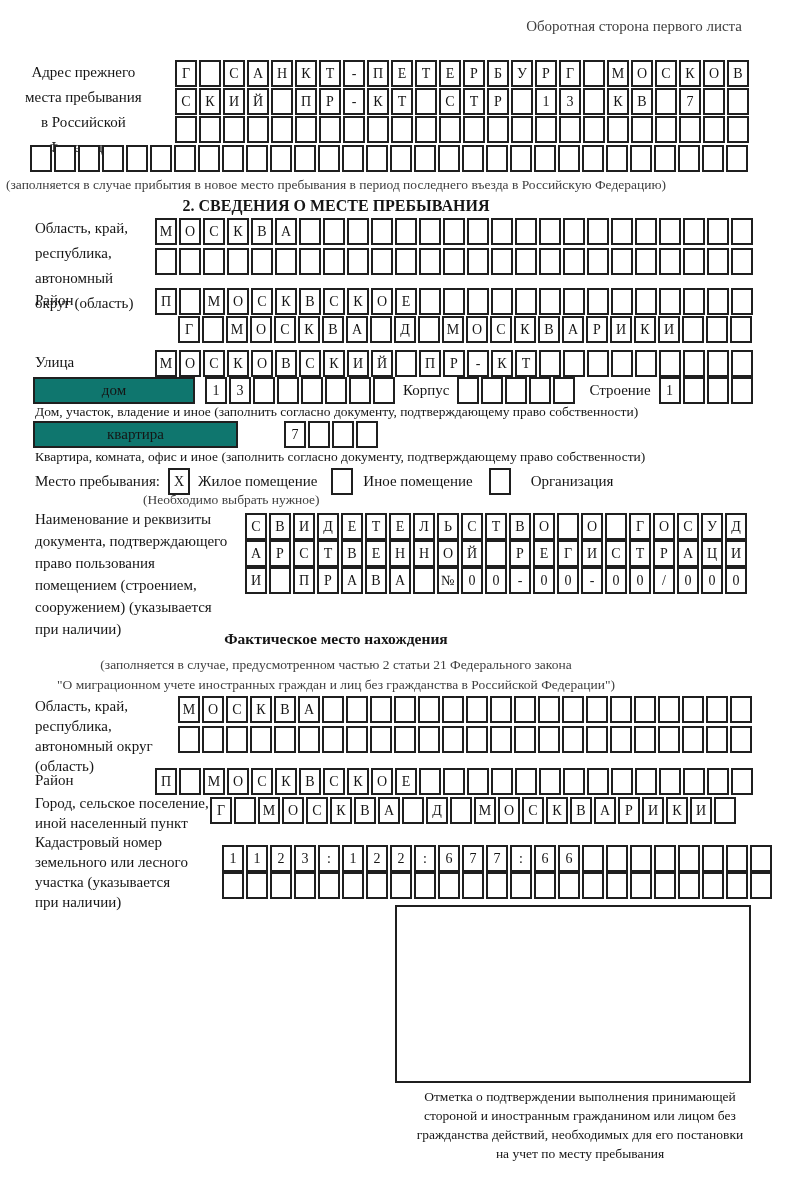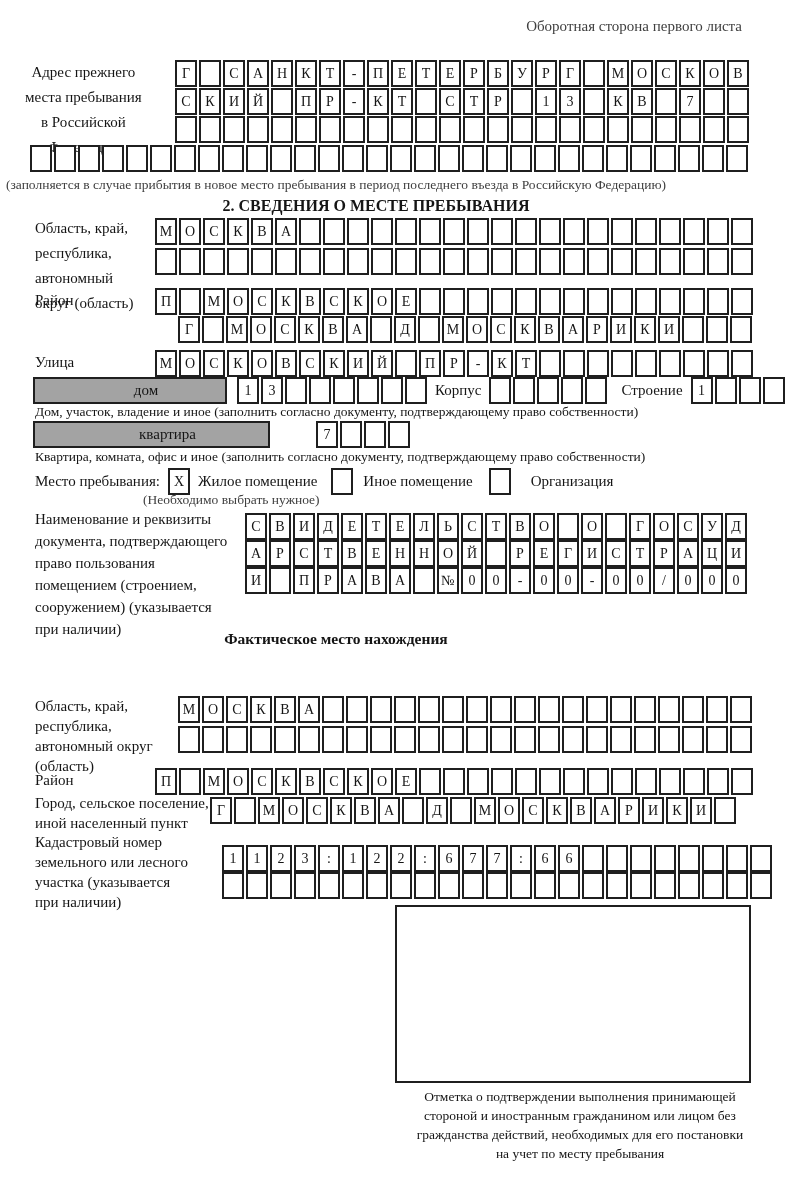--- a/index.html
+++ b/index.html
@@ -20,23 +20,23 @@
   .row{display:flex;align-items:flex-start;}
   .cell{
     width:18px;height:23px;
     border:2px solid #1f1f1f;
     margin-right:2px;
     display:inline-flex;align-items:center;justify-content:center;
     font-size:14px;line-height:1;flex:0 0 auto;
     background:#fff;
   }
   .widebox{
-    height:23px;border:2px solid #1f1f1f;background:#a3a3a3;
+    height:23px;border:2px solid #1f1f1f;background:#0f766e;
     display:inline-flex;align-items:center;justify-content:center;
-    font-size:15px;flex:0 0 auto;padding-left:32px;
+    font-size:15px;flex:0 0 auto;
   }
   .inline-label{font-size:15px;line-height:27px;white-space:nowrap;}
   .note{font-size:13.5px;color:#404040;}
   .center{width:672px;text-align:center;left:0;}
   .title{font-weight:bold;font-size:16px;}
   .caption{font-size:13.5px;}
   .stampbox{width:352px;height:174px;border:2px solid #1f1f1f;background:#fff;}
   .stamp-caption{width:404px;text-align:center;font-size:13.5px;line-height:19px;}
 </style>
 </head>
@@ -155,21 +155,21 @@
       <span class="cell"></span>
       <span class="cell"></span>
       <span class="cell"></span>
       <span class="cell"></span>
       <span class="cell"></span>
       <span class="cell"></span>
       <span class="cell"></span>
     </div>
   <div class="abs note center" style="top:177px;">(заполняется в случае прибытия в новое место пребывания в период последнего въезда в Российскую Федерацию)</div>
 
-  <div class="abs title center" style="top:197px;padding-left:40px;">2. СВЕДЕНИЯ О МЕСТЕ ПРЕБЫВАНИЯ</div>
+  <div class="abs title center" style="top:197px;">2. СВЕДЕНИЯ О МЕСТЕ ПРЕБЫВАНИЯ</div>
 
   <div class="abs label pre" style="left:35px;top:216px;">Область, край,
 республика,
 автономный
 округ (область)</div>
   <div class="abs row" style="left:155px;top:218px;">
       <span class="cell">М</span>
       <span class="cell">О</span>
       <span class="cell">С</span>
       <span class="cell">К</span>
@@ -436,20 +436,22 @@
       <span class="cell">-</span>
       <span class="cell">0</span>
       <span class="cell">0</span>
       <span class="cell">/</span>
       <span class="cell">0</span>
       <span class="cell">0</span>
       <span class="cell">0</span>
     </div>
 
   <div class="abs title center" style="top:630px;font-size:15.5px;">Фактическое место нахождения</div>
+  <div class="abs note center pre lh20" style="top:655px;">(заполняется в случае, предусмотренном частью 2 статьи 21 Федерального закона
+"О миграционном учете иностранных граждан и лиц без гражданства в Российской Федерации")</div>
 
   <div class="abs label pre lh20" style="left:35px;top:696px;">Область, край,
 республика,
 автономный округ
 (область)</div>
   <div class="abs row" style="left:178px;top:696px;">
       <span class="cell">М</span>
       <span class="cell">О</span>
       <span class="cell">С</span>
       <span class="cell">К</span>

